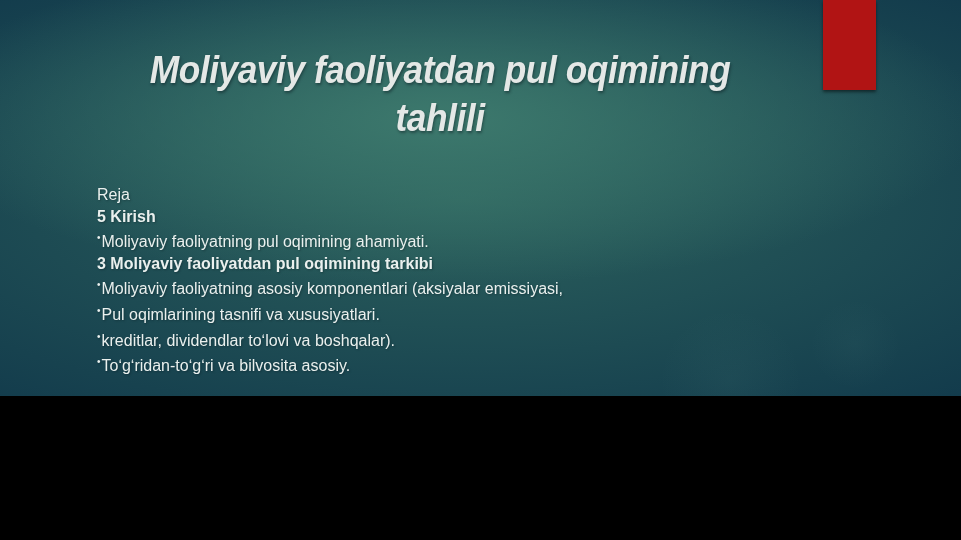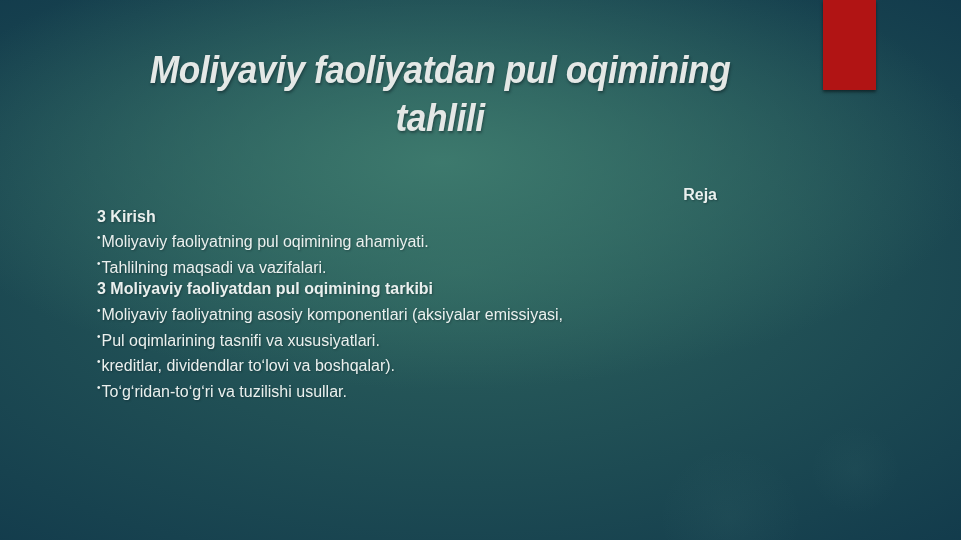--- a/index.html
+++ b/index.html
@@ -1,18 +1,18 @@
 <!DOCTYPE html>
 <html style="--background-center: #3e7b6e; --background-edge: #11394b; --accent-red: #b11414; --title-text: #e4e8e6; --body-text: #eaf0ee;"><head>
 <meta charset="utf-8">
 <style>
   html,body{margin:0;padding:0;background:#000;}
   .slide{
     position:relative;
-    width:961px;height:540px;
+    width:961px;height:396px;
     overflow:hidden;
     font-family:"Liberation Sans",sans-serif;
     background-color:var(--background-edge,#11394b);
     background-image:
       radial-gradient(circle 95px at 76% 96%, rgba(130,190,175,0.05), transparent 75%),
       radial-gradient(circle 60px at 89% 87%, rgba(130,190,175,0.045), transparent 75%),
       radial-gradient(ellipse 56% 42% at 46% 30%, rgba(62,123,110,0.95), rgba(62,123,110,0) 100%),
       radial-gradient(ellipse 82% 72% at 48% 50%, #2c615d, rgba(44,97,93,0) 100%);
   }
   .accent-rect{
@@ -36,22 +36,22 @@
   .title .tl{display:block;}
   .agenda{
     position:absolute;
     left:97px;top:184px;width:620px;
     font-size:16px;line-height:21.6px;
     color:var(--body-text,#eaf0ee);
     text-shadow:1px 1px 2px rgba(8,22,28,0.35);
     white-space:nowrap;
   }
   .agenda-heading{
-    text-align:right;
-    font-weight:bold;
+    text-align:left;
+    font-weight:normal;
   }
   .line.bold{font-weight:bold;}
   .bullet{
     display:inline-block;
     font-size:10px;
     vertical-align:6px;
     margin-right:1px;
   }
 </style>
 </head>
@@ -59,23 +59,22 @@
 
 <div class="slide">
   <div class="accent-rect"></div>
   <h1 class="title">
     <span class="tl">Moliyaviy faoliyatdan pul oqimining</span>
     <span class="tl">tahlili</span>
   </h1>
   <div class="agenda">
     <div class="agenda-heading">Reja</div>
     <div class="agenda-list">
-        <div class="line bold"><span class="txt">3 Kirish</span></div>
+        <div class="line bold"><span class="txt">5 Kirish</span></div>
         <div class="line"><span class="bullet">•</span><span class="txt">Moliyaviy faoliyatning pul oqimining ahamiyati.</span></div>
-        <div class="line"><span class="bullet">•</span><span class="txt">Tahlilning maqsadi va vazifalari.</span></div>
         <div class="line bold"><span class="txt">3 Moliyaviy faoliyatdan pul oqimining tarkibi</span></div>
         <div class="line"><span class="bullet">•</span><span class="txt">Moliyaviy faoliyatning asosiy komponentlari (aksiyalar emissiyasi,</span></div>
         <div class="line"><span class="bullet">•</span><span class="txt">Pul oqimlarining tasnifi va xususiyatlari.</span></div>
         <div class="line"><span class="bullet">•</span><span class="txt">kreditlar, dividendlar toʻlovi va boshqalar).</span></div>
-        <div class="line"><span class="bullet">•</span><span class="txt">Toʻgʻridan-toʻgʻri va tuzilishi usullar.</span></div>
+        <div class="line"><span class="bullet">•</span><span class="txt">Toʻgʻridan-toʻgʻri va bilvosita asosiy.</span></div>
       </div>
   </div>
 </div>
 
 </body></html>

